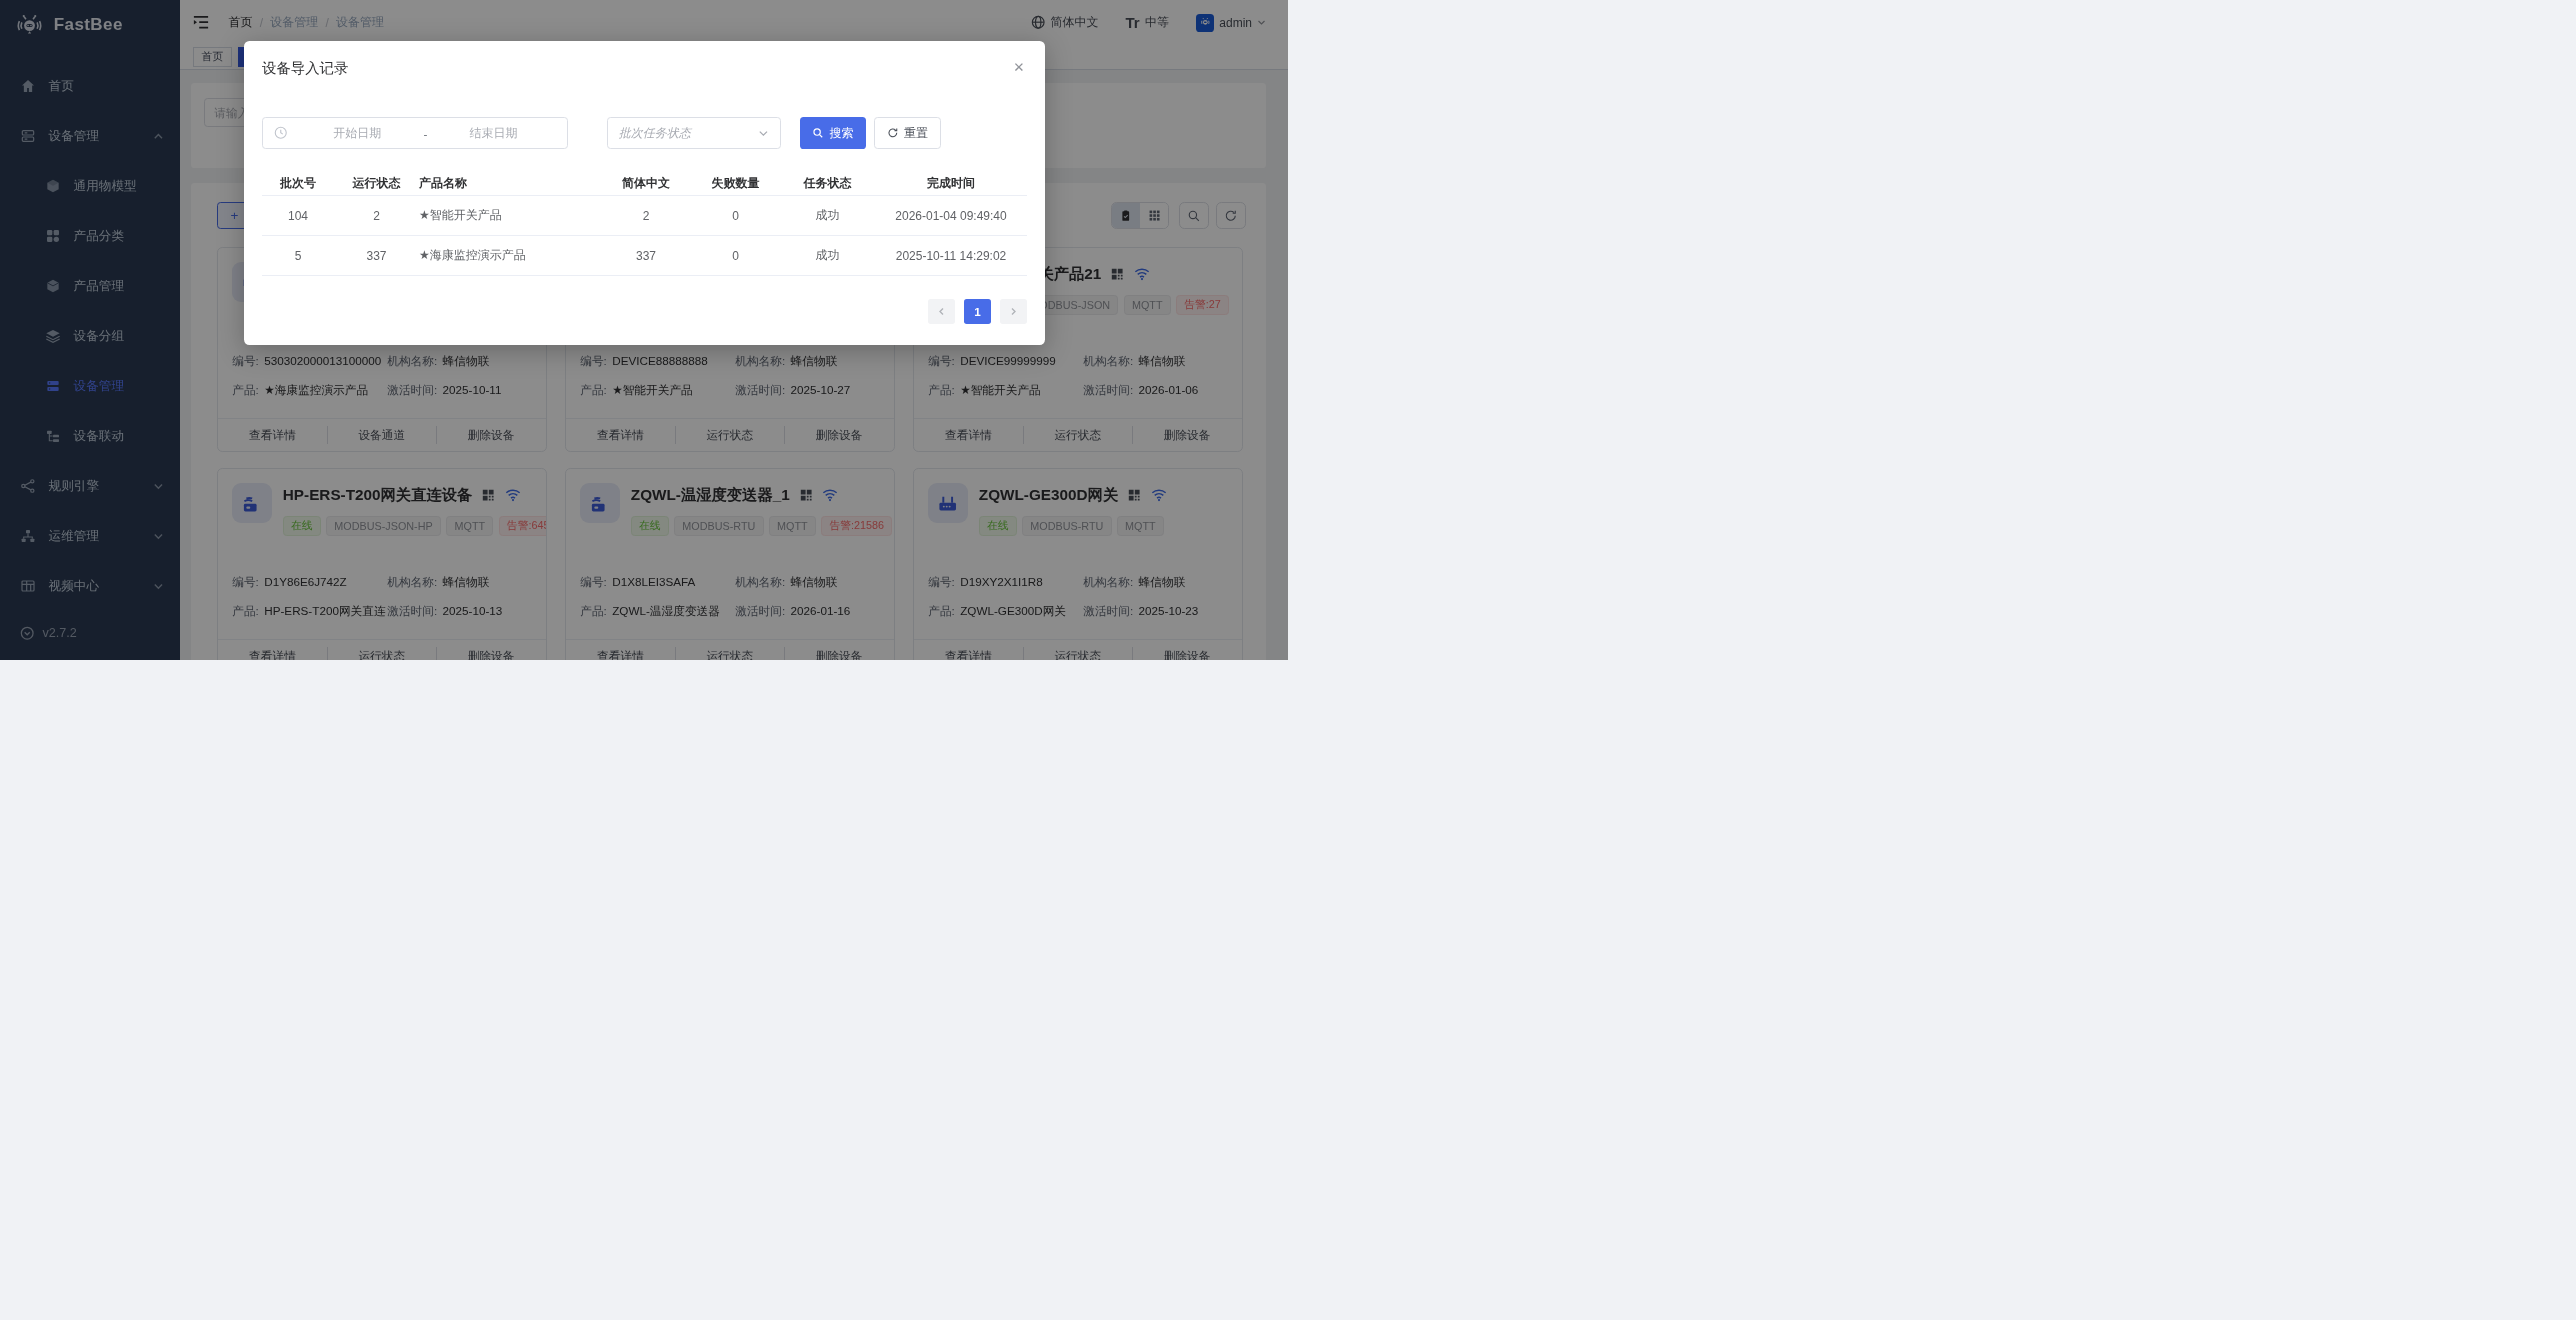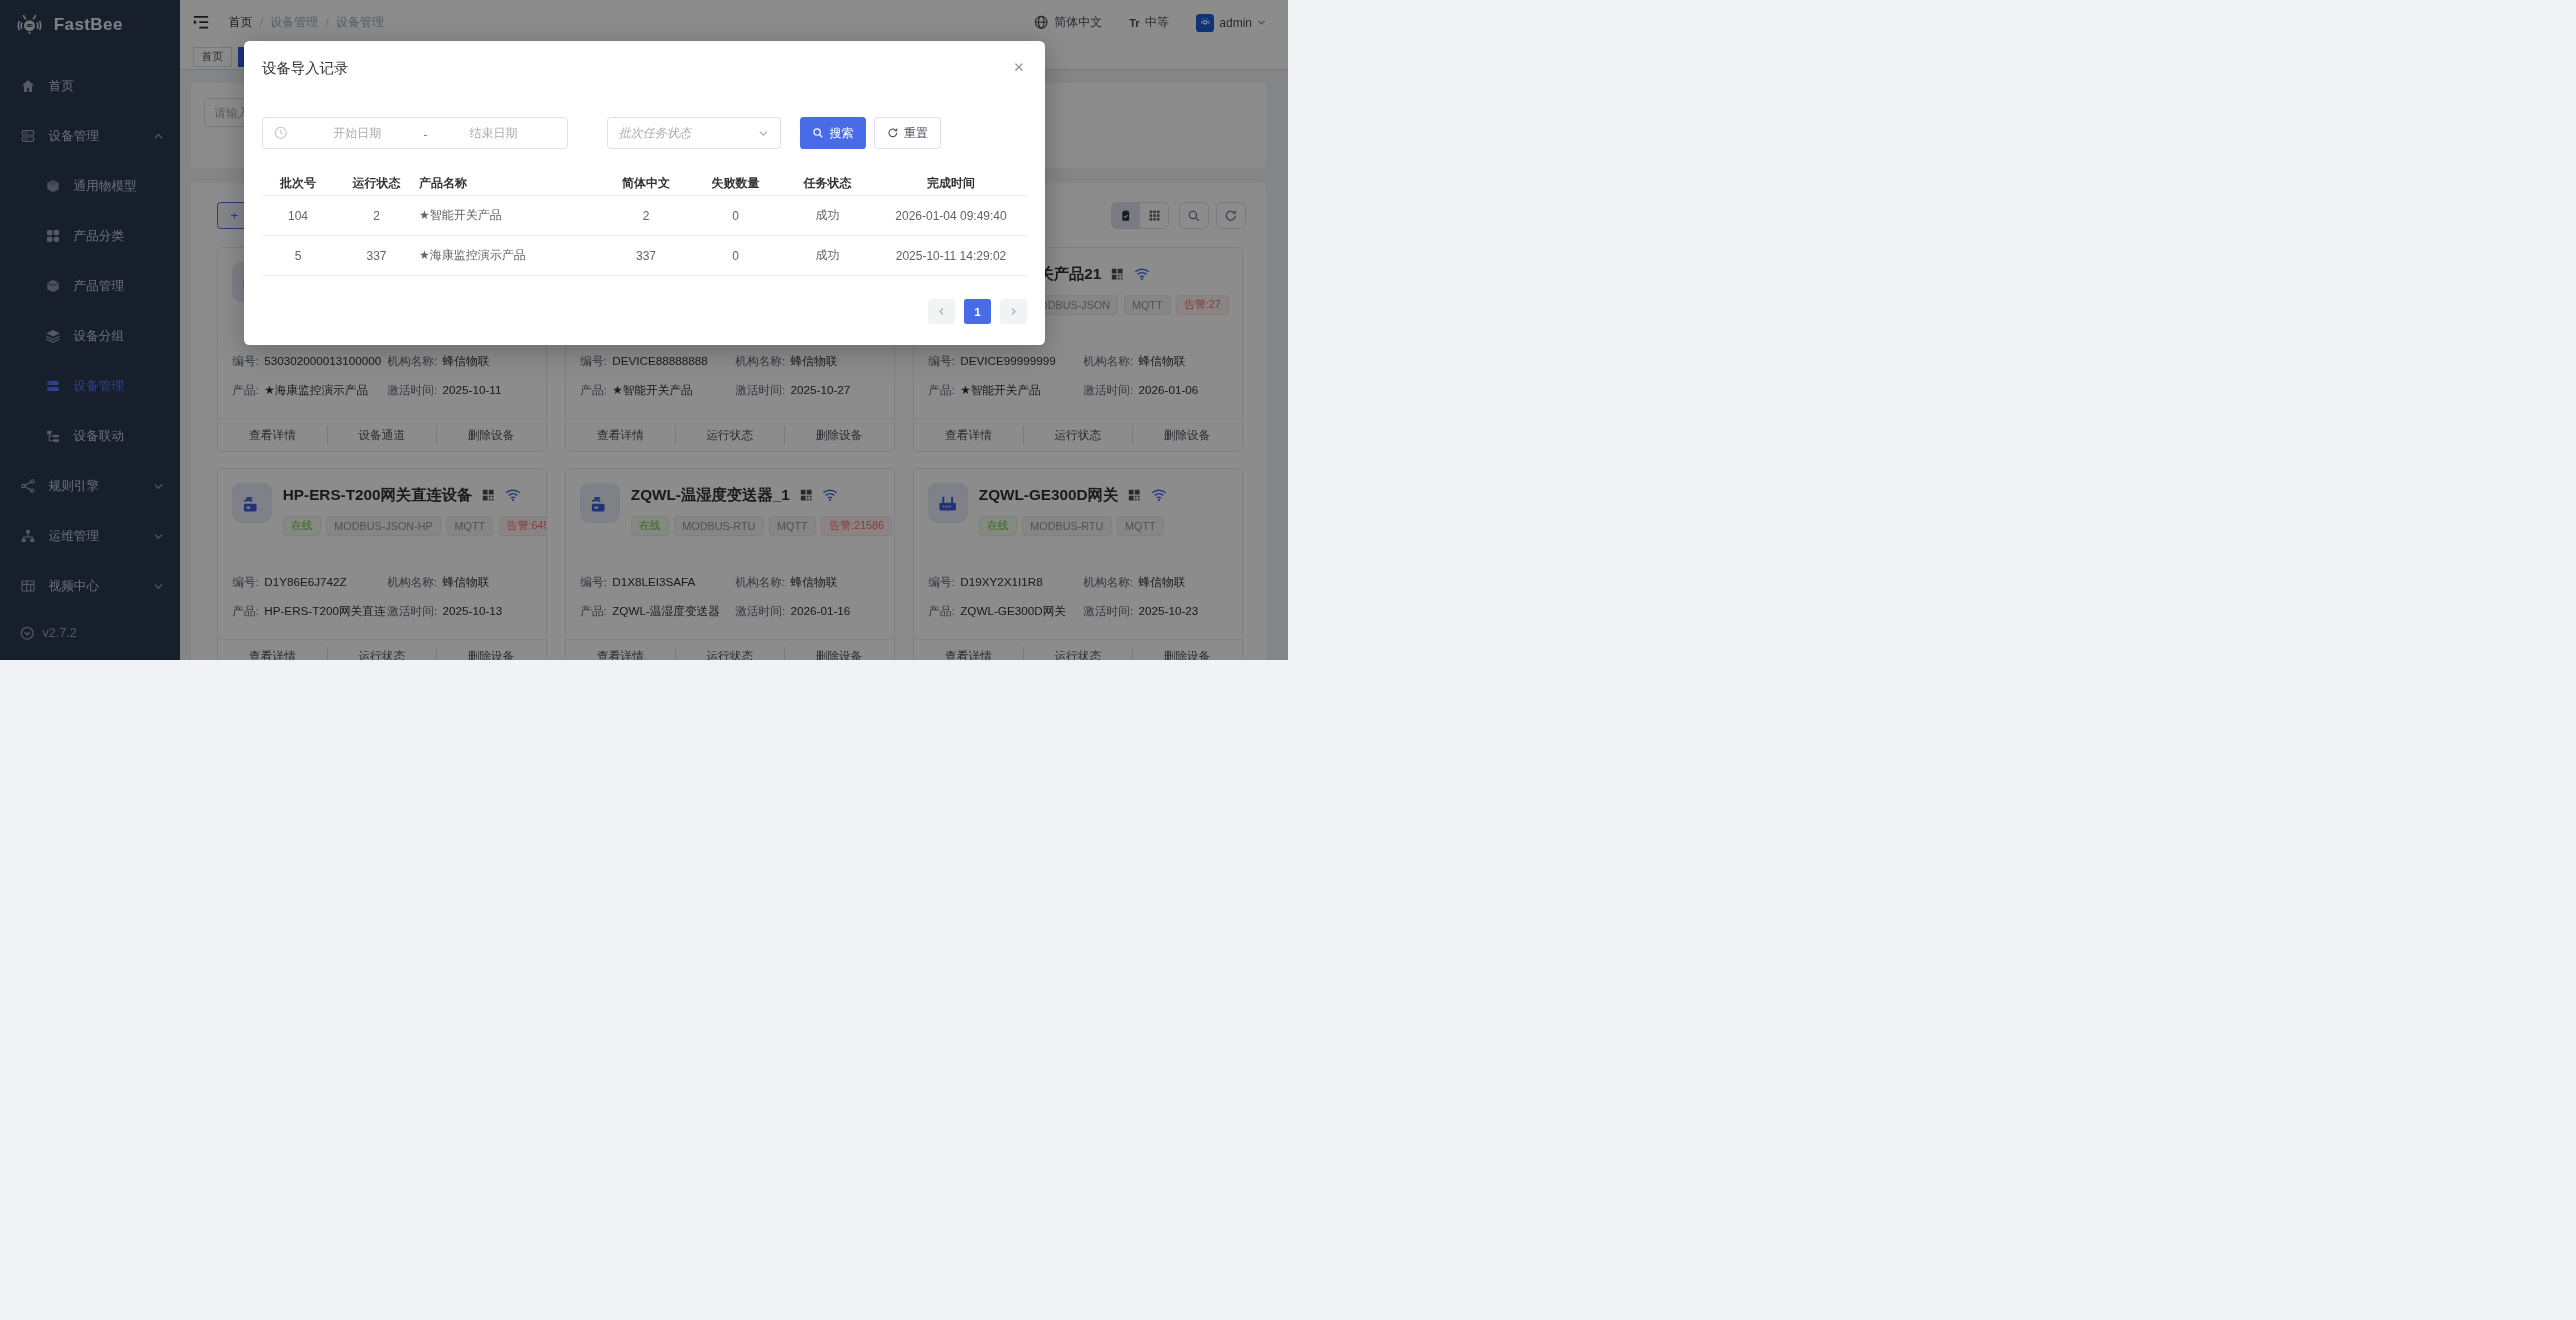--- a/index.html
+++ b/index.html
@@ -26,21 +26,21 @@
   .app-header { position:absolute; left:0; top:0; width:1108px; height:45px; background:#fff; display:flex; align-items:center; }
   .hamburger { margin-left:12.6px; color:#303133; cursor:pointer; }
   .crumbs { margin-left:20px; font-size:12px; display:flex; gap:7.2px; align-items:center; }
   .crumb-home { color:#303133; }
   .crumb-sep { color:#c0c4cc; }
   .crumb { color:#97a8be; }
   .hdr-right { margin-left:auto; display:flex; align-items:center; gap:7.2px; padding-right:21.6px; font-size:12px; color:#4a4f58; }
   .hdr-item { display:flex; align-items:center; gap:5.4px; cursor:pointer; }
   .hdr-gap { width:12.6px; }
   .avatar { width:18px; height:18px; border-radius:3.6px; background:#1b5cd8; display:flex; align-items:center; justify-content:center; }
-  .tr-ico { font-size:11px; font-weight:bold; color:#4a4f58; }
+  .tr-ico { font-size:15px; font-weight:bold; color:#4a4f58; }
 
   .tabbar { position:absolute; left:0; top:45px; width:1108px; height:25px; background:#fff; border-bottom:0.9px solid #d8dce5; display:flex; align-items:center; gap:5.4px; padding-left:12.6px; }
   .tag-view { height:20px; border:0.9px solid #d8dce5; background:#fff; color:#495060; font-size:10.8px; display:flex; align-items:center; padding:0 8px; cursor:pointer; }
   .tag-view.active { background:#355ae0; border-color:#355ae0; color:#fff; gap:4.5px; }
   .tag-view.active::before { content:""; width:6.3px; height:6.3px; border-radius:50%; background:#fff; }
 
   .panel { background:#fff; border-radius:3.6px; }
   #search-panel { left:10.8px; top:83px; width:1075px; height:85px; }
   .bg-input { position:absolute; left:13.5px; top:15.3px; width:180px; height:29px; border:0.9px solid #dcdfe6; border-radius:3.6px; font-size:11.7px; color:#303133; padding:0 9px; outline:none; background:#fff; }
   .bg-input::placeholder { color:#a8abb2; }

